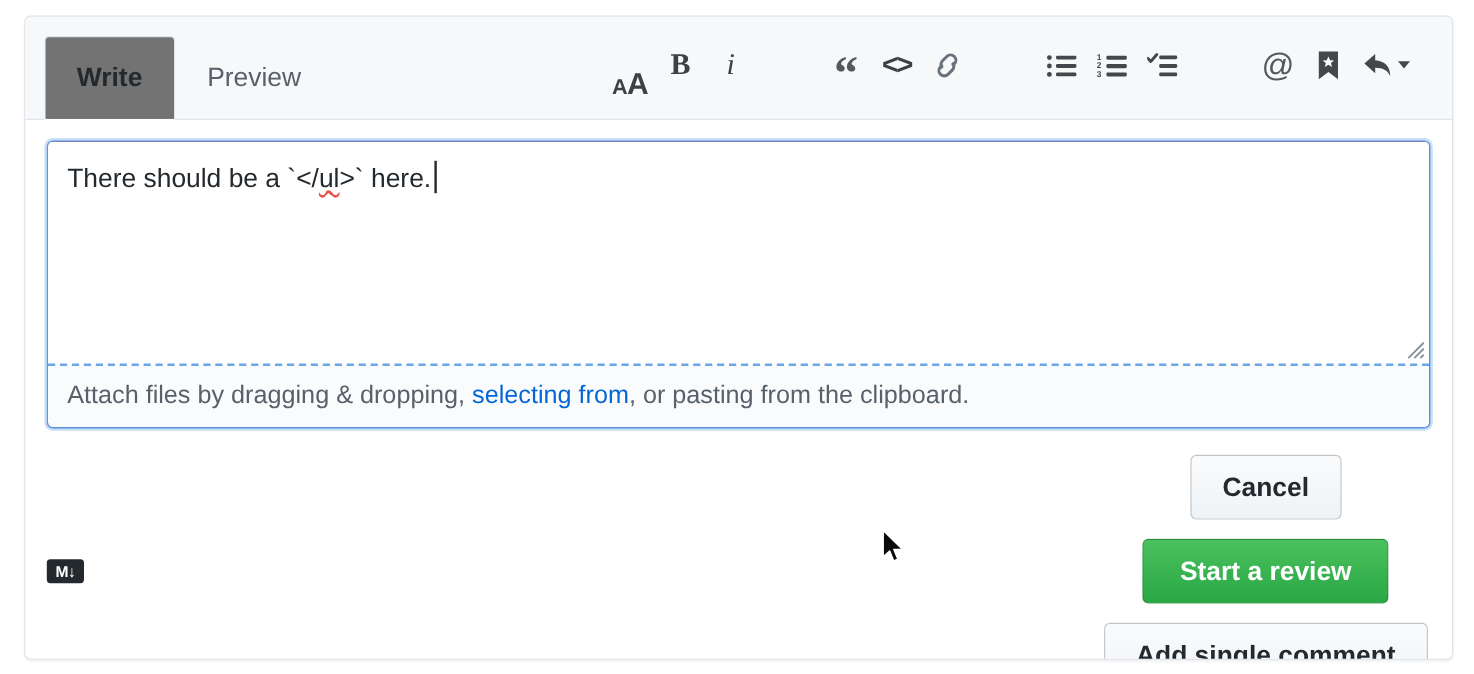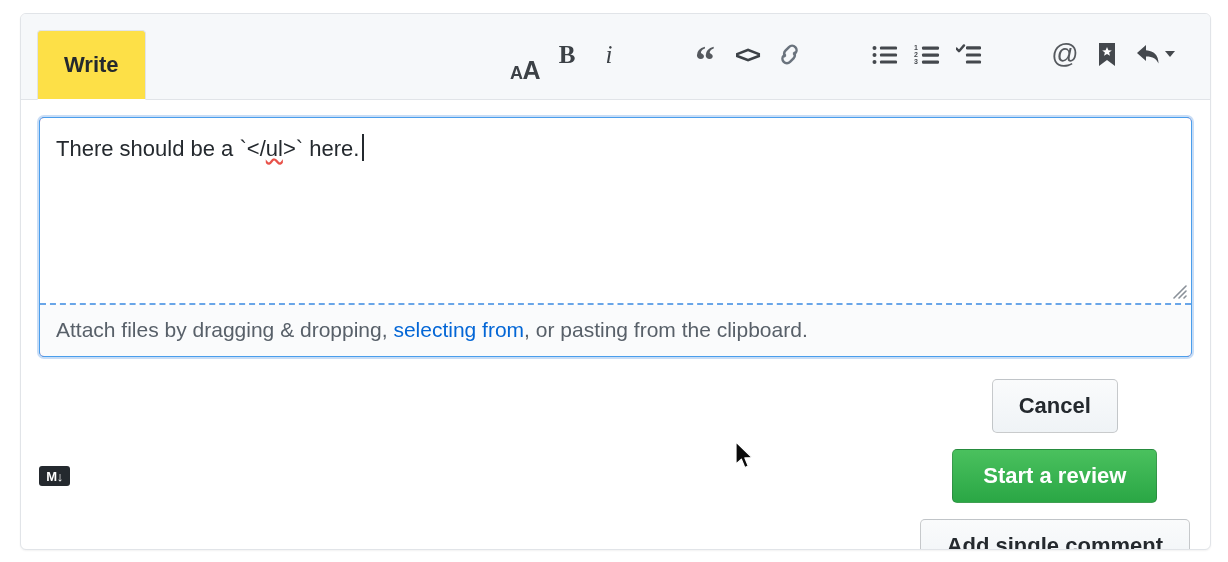--- a/index.html
+++ b/index.html
@@ -62,21 +62,21 @@
     font-size: 22px;
     color: #586069;
     box-sizing: border-box;
     border: 1px solid transparent;
     border-radius: 4px 4px 0 0;
     cursor: pointer;
     white-space: nowrap;
   }
 
   .tab.active {
-    background: #fde047;
+    background: #737373;
     border-color: #e1e4e8;
     border-bottom-color: #ffffff;
     color: #24292e;
     font-weight: bold;
   }
 
   
   .toolbar {
     flex: 1;
     display: flex;
@@ -299,20 +299,23 @@
 <div class="page">
 
   <div class="comment-box">
 
     <div class="tabnav">
 
       <div class="tabs">
         <div class="tab active">
           <span>Write</span>
         </div>
+        <div class="tab">
+          <span>Preview</span>
+        </div>
       </div>
 
       <div class="toolbar">
 
         <div class="tb-group">
           <div class="tb-btn" title="Add header text">
             <span class="glyph-heading"><span class="small">A</span>A</span>
           </div>
           <div class="tb-btn" title="Add bold text">
             <span class="glyph-bold">B</span>

